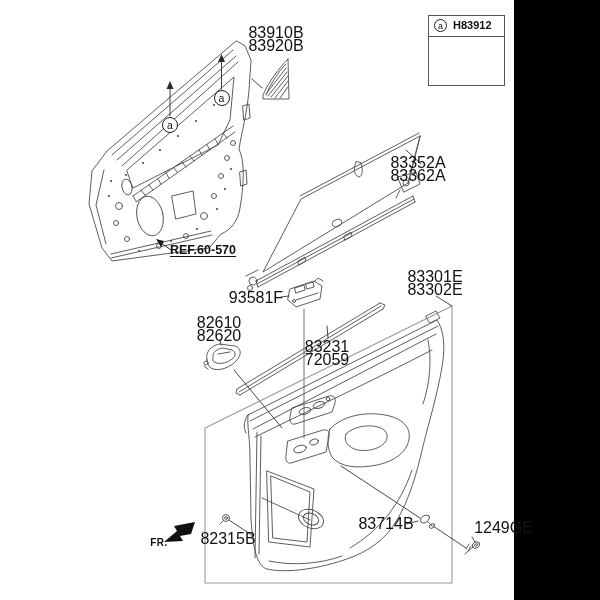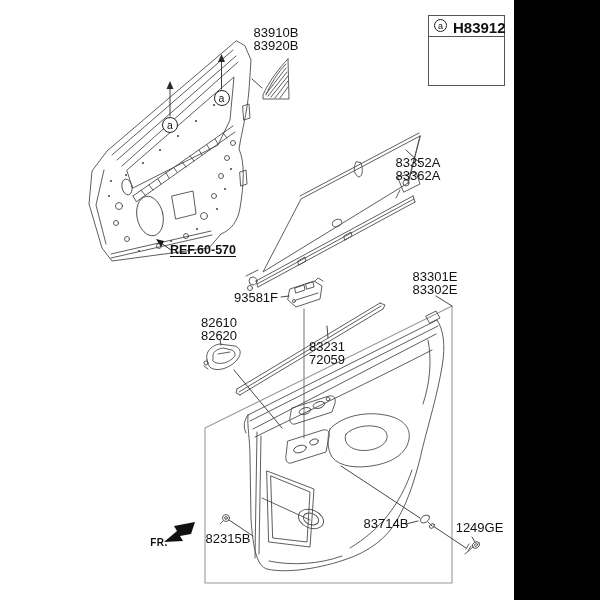--- a/index.html
+++ b/index.html
@@ -1,31 +1,31 @@
 <!DOCTYPE html>
 <html><head>
 <meta charset="utf-8">
 <style>
   html,body{margin:0;padding:0;background:#fff;}
   .stage{position:relative;width:600px;height:600px;background:#ffffff;overflow:hidden;
          font-family:"Liberation Sans",sans-serif;color:#111;}
   .art{position:absolute;left:0;top:0;z-index:1;}
   .black-band{position:absolute;top:0;right:0;width:86px;height:600px;background:#000;z-index:0;}
-  .lbl{position:absolute;z-index:3;font-size:13px;line-height:12.5px;text-align:center;
+  .lbl{position:absolute;z-index:3;font-size:16px;line-height:12.5px;text-align:center;
        transform:translateX(-50%);white-space:nowrap;color:#111;}
   .lbl.bold{font-weight:bold;}
   .lbl.underline{text-decoration:underline;text-underline-offset:2px;font-size:12.5px;}
   .lbl.fr{font-size:10px;font-weight:bold;letter-spacing:0.5px;}
   .marker{position:absolute;z-index:4;width:16px;height:16px;border:1.2px solid #222;border-radius:50%;
           background:#fff;font-size:10.5px;line-height:15px;text-align:center;color:#111;box-sizing:border-box;}
   .refbox{position:absolute;left:428px;top:15px;width:77px;height:71px;border:1px solid #555;
           z-index:3;background:#fff;box-sizing:border-box;}
   .refbox .hdr{position:relative;height:20px;border-bottom:1px solid #555;}
   .refbox .hdr .marker{position:absolute;left:5px;top:3px;width:13px;height:13px;font-size:9px;line-height:12px;}
-  .refbox .hdr .pn{position:absolute;left:24px;top:3px;font-size:15px;font-weight:bold;}
+  .refbox .hdr .pn{position:absolute;left:24px;top:3px;font-size:11px;font-weight:bold;}
 </style>
 </head>
 <body>
 
 <div class="stage">
 
   <div class="black-band"></div>
 
   <svg class="art" width="600" height="600" viewBox="0 0 600 600" fill="none" stroke="#4c4c4c" stroke-width="0.9" stroke-linecap="round" stroke-linejoin="round">
 
@@ -258,21 +258,21 @@
   </div>
 
   <div class="lbl" style="left:228px;top:533px;">
     <div>82315B</div>
   </div>
 
   <div class="lbl" style="left:386px;top:518px;">
     <div>83714B</div>
   </div>
 
-  <div class="lbl" style="left:474px;top:522px;padding-left:11px;">
+  <div class="lbl" style="left:498px;top:522px;padding-left:11px;">
     <div>1249GE</div>
   </div>
 
   <div class="lbl fr" style="left:159px;top:537px;">
     <div>FR.</div>
   </div>
 
   <div class="marker" style="left:162px;top:117px;">a</div>
   <div class="marker" style="left:213.5px;top:90px;">a</div>
 

